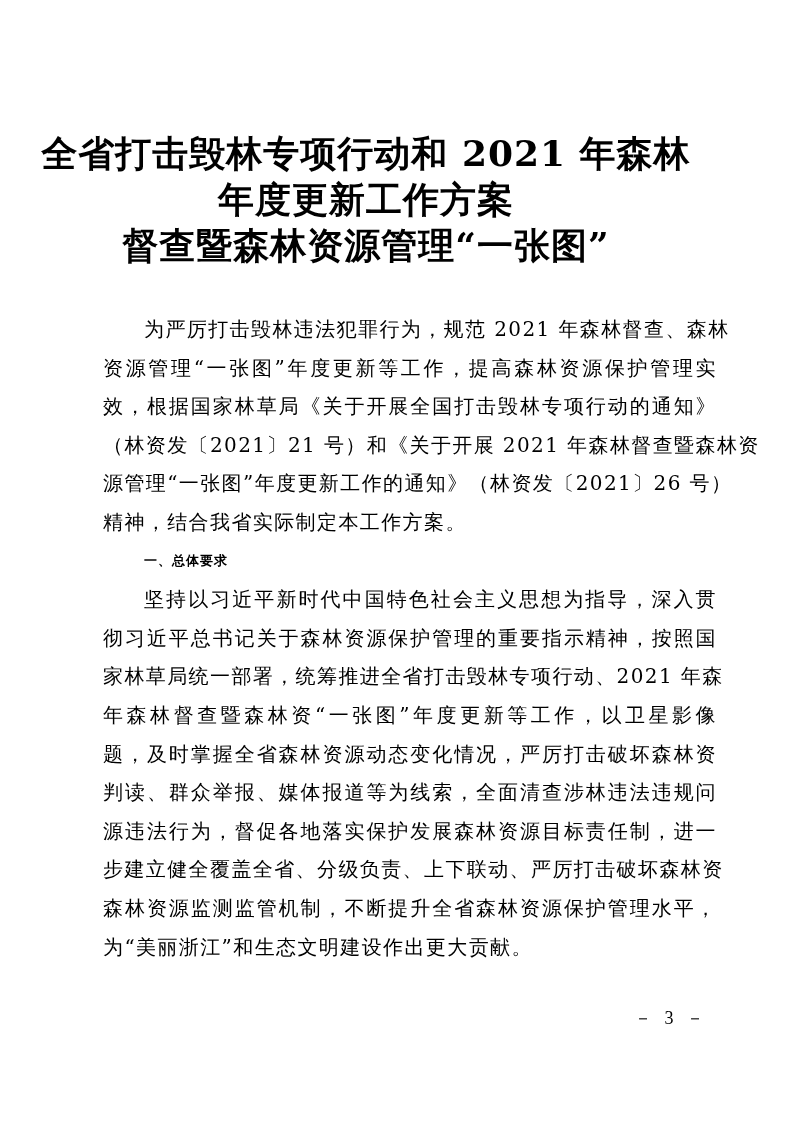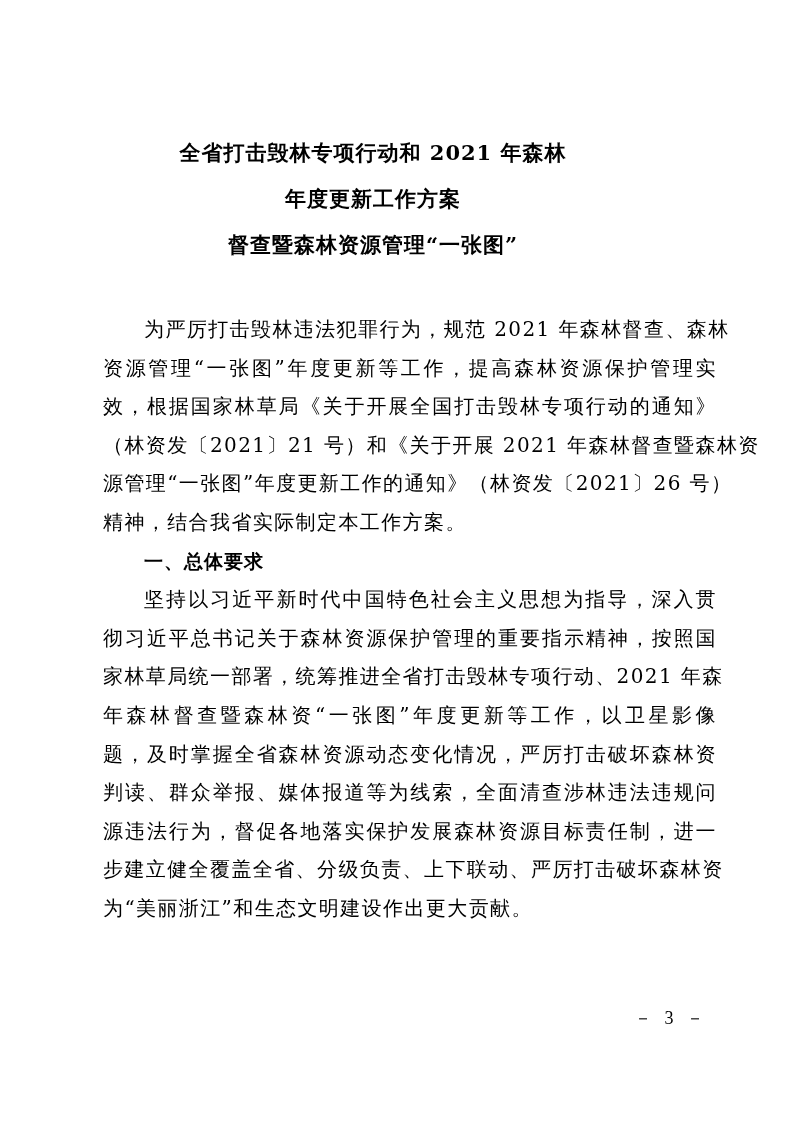--- a/index.html
+++ b/index.html
@@ -23,24 +23,23 @@
       height: 1132px;
     }
     .title {
       position: absolute;
       left: 0;
       top: 130px;
       width: 732px;
       text-align: center;
       font-family: "DejaVu Serif", "Liberation Serif", serif;
       font-weight: bold;
-      font-size: 21px;
+      font-size: 36px;
       line-height: 46px;
       letter-spacing: 1px;
-      padding-left: 7px;
     }
     .title .line {
       display: block;
     }
     .body-text {
       position: absolute;
       left: 103px;
       top: 310px;
       width: 614px;
       font-family: "DejaVu Serif", "Liberation Serif", serif;
@@ -58,21 +57,21 @@
       text-align-last: left;
     }
     .body-text .line.indent {
       padding-left: 41px;
     }
     .heading {
       display: block;
       padding-left: 41px;
       font-family: "DejaVu Sans", "Liberation Sans", sans-serif;
       font-weight: bold;
-      font-size: 19px;
+      font-size: 13px;
       letter-spacing: 1px;
     }
     .page-number {
       position: absolute;
       left: 634px;
       top: 1006px;
       font-family: "Liberation Serif", "DejaVu Serif", serif;
       font-size: 18px;
       letter-spacing: 4px;
       white-space: pre;
@@ -103,19 +102,20 @@
 
     <div>
       <span class="line indent">坚持以习近平新时代中国特色社会主义思想为指导，深入贯</span>
       <span class="line">彻习近平总书记关于森林资源保护管理的重要指示精神，按照国</span>
       <span class="line">家林草局统一部署，统筹推进全省打击毁林专项行动、2021 年森</span>
       <span class="line">年森林督查暨森林资“一张图”年度更新等工作，以卫星影像</span>
       <span class="line">题，及时掌握全省森林资源动态变化情况，严厉打击破坏森林资</span>
       <span class="line">判读、群众举报、媒体报道等为线索，全面清查涉林违法违规问</span>
       <span class="line">源违法行为，督促各地落实保护发展森林资源目标责任制，进一</span>
       <span class="line">步建立健全覆盖全省、分级负责、上下联动、严厉打击破坏森林资</span>
+      <span class="line">森林资源监测监管机制，不断提升全省森林资源保护管理水平，</span>
       <span class="line last">为“美丽浙江”和生态文明建设作出更大贡献。</span>
     </div>
   </div>
 
   <div class="page-number">－ 3 －</div>
 
 </div>
 
 </body></html>

